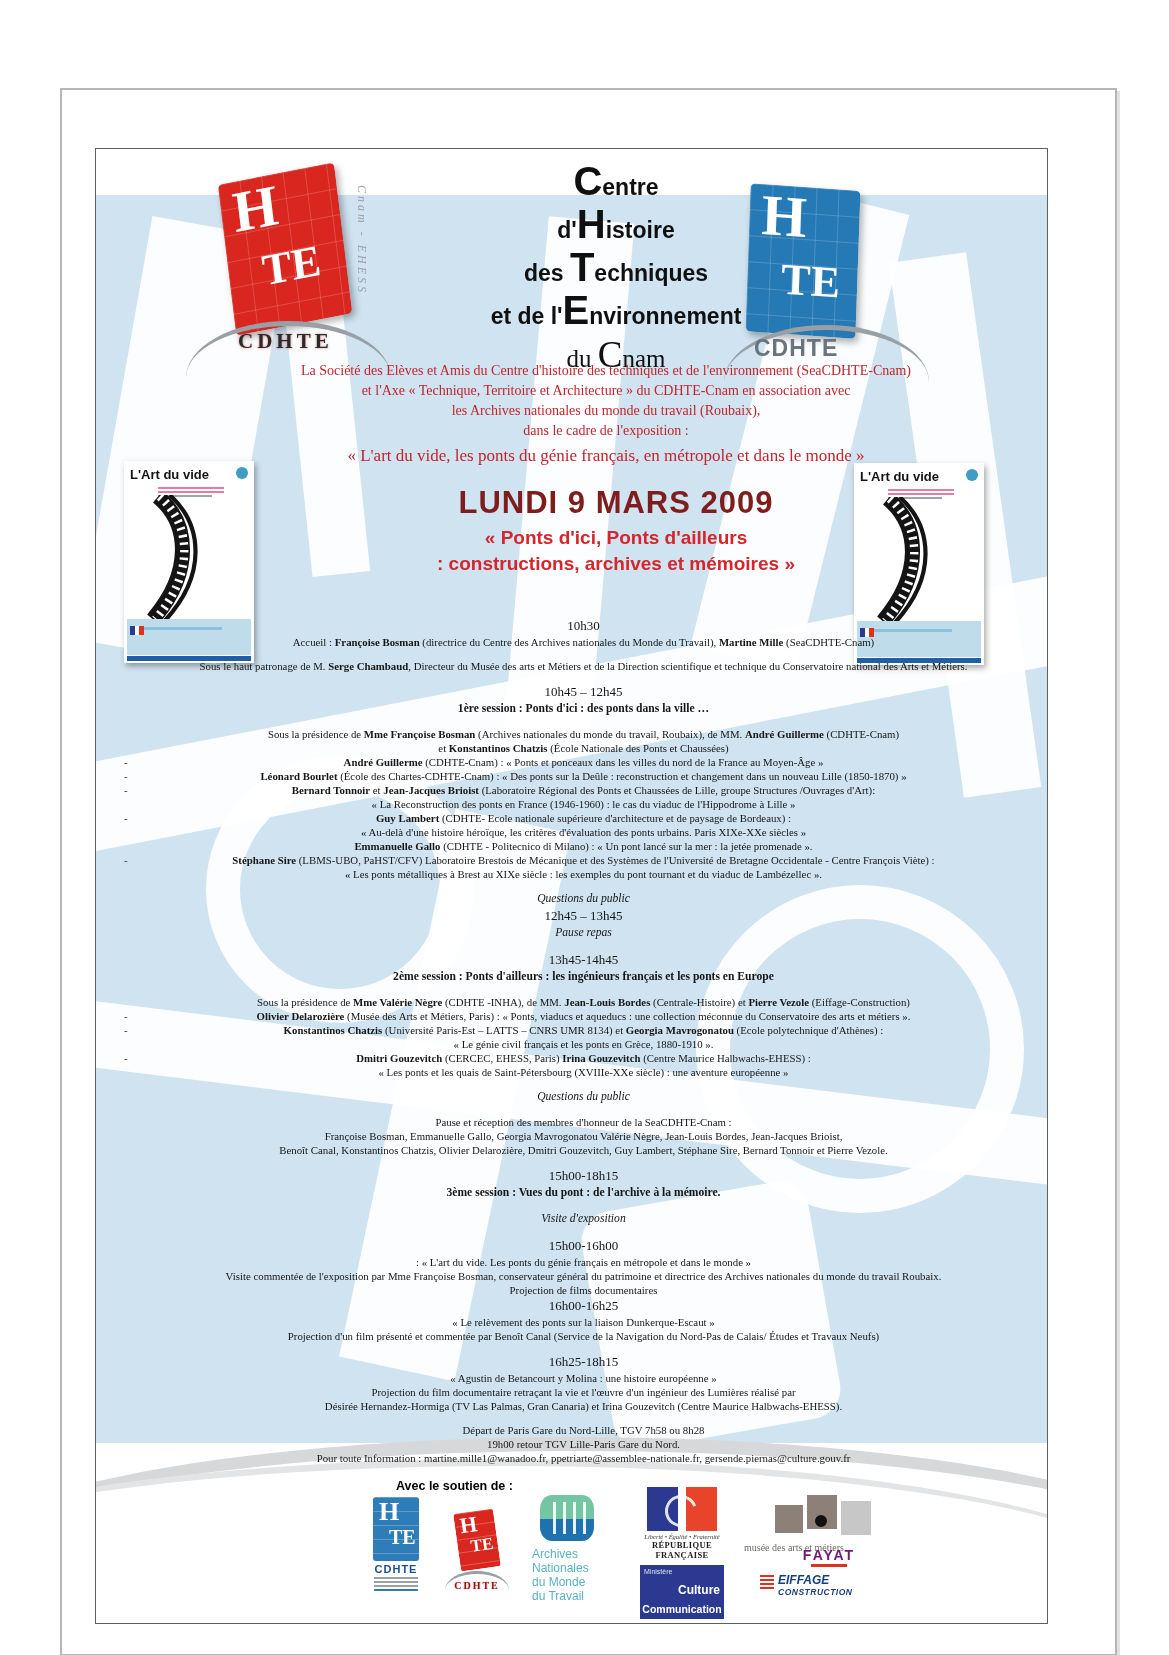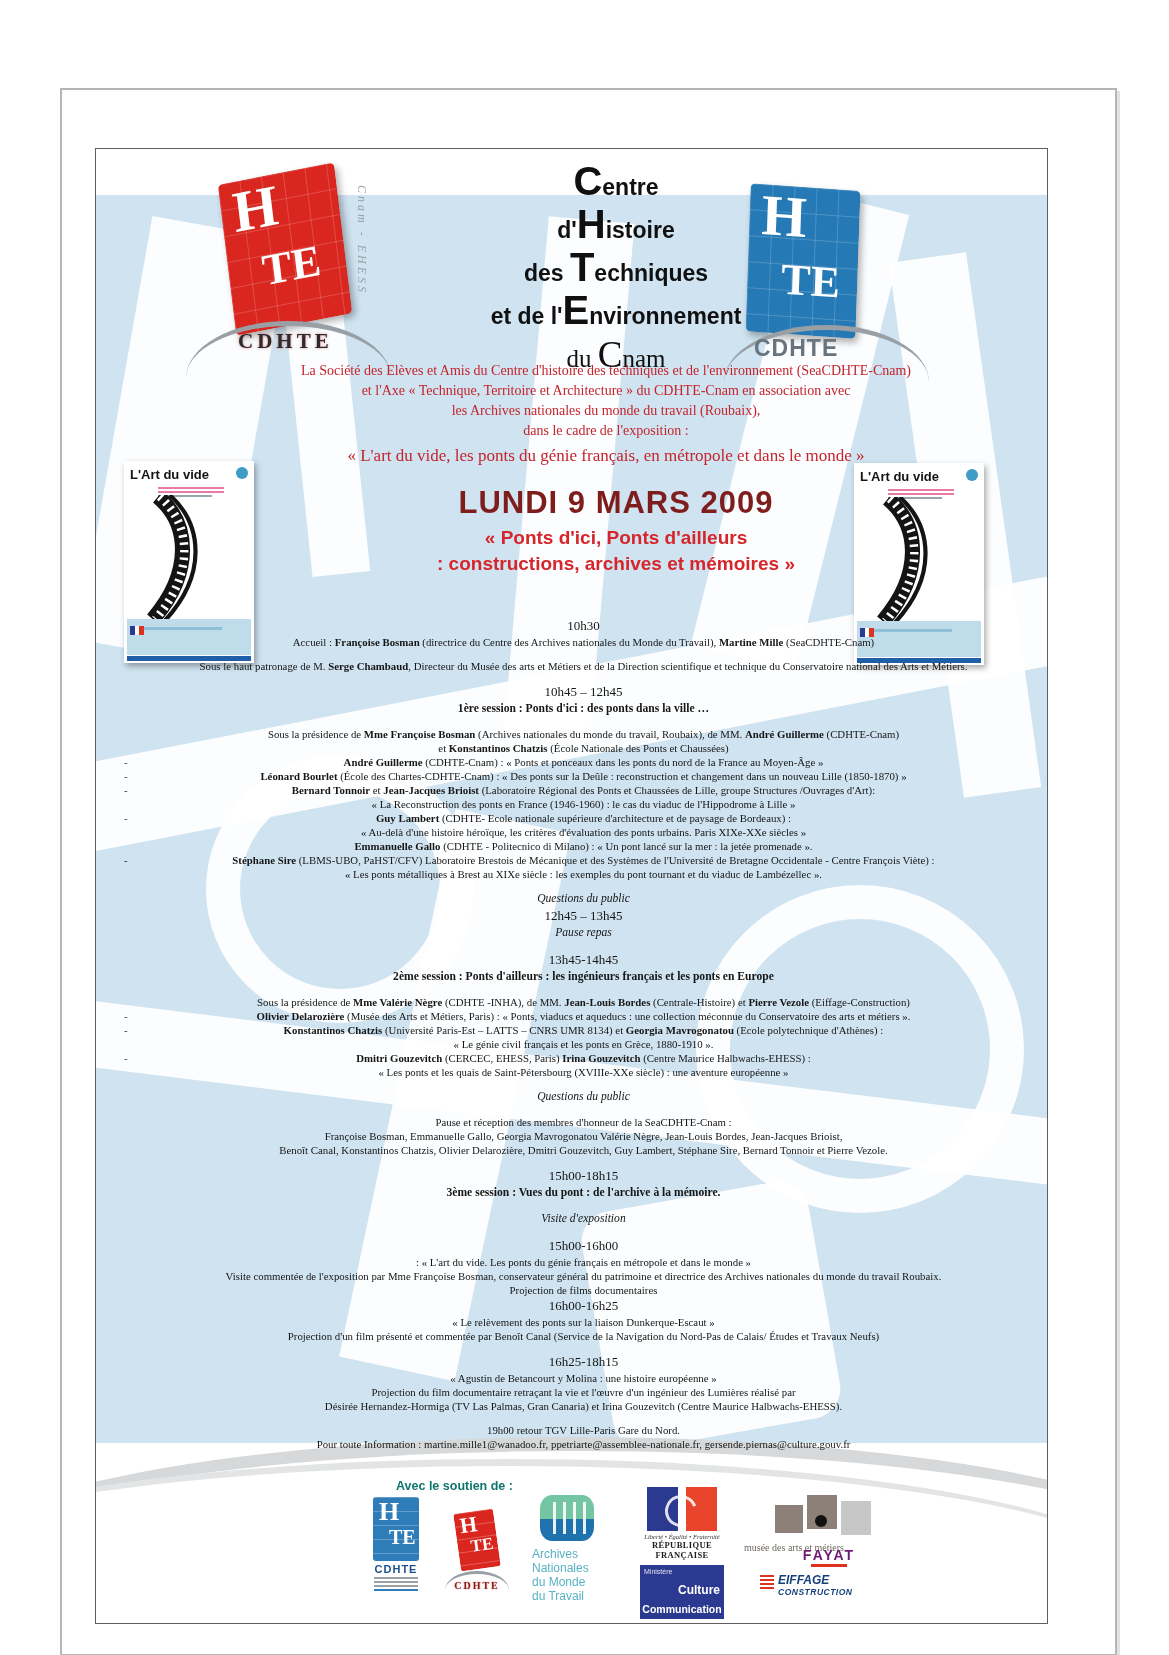--- a/index.html
+++ b/index.html
@@ -82,21 +82,21 @@
   
   .program{position:absolute;left:60px;top:468px;width:855px;text-align:center;color:#161616;}
   .pline{position:relative;font:10.8px/14px "Liberation Serif",serif;}
   .pline .b{font-weight:bold;}
   .pline.time{font-size:13px;line-height:18px;}
   .pline.session{font-weight:bold;font-size:11.6px;line-height:16px;}
   .pline.italic{font-style:italic;font-size:11.6px;line-height:16px;}
   .pline.gap{height:10px;}
   .dash{position:absolute;left:-32px;top:0;font-size:11px;color:#333;}
   
-  .support-label{position:absolute;left:300px;top:1330px;font:bold 12.5px "Liberation Sans",sans-serif;color:#0f766e;}
+  .support-label{position:absolute;left:300px;top:1330px;font:bold 12.5px "Liberation Sans",sans-serif;color:#000000;}
   .flogo{position:absolute;}
   
   .f-cdhte-blue{left:268px;top:1348px;width:64px;text-align:center;}
   .fb-tile{width:46px;height:64px;margin:0 auto;background:#2e7cb8;border-radius:3px;position:relative;
            background-image:linear-gradient(rgba(255,255,255,.25) 1px,transparent 1px);background-size:12px 14px;}
   .fb-tile span{position:absolute;left:6px;top:2px;font:bold 26px/26px "Liberation Serif",serif;color:#fff;}
   .fb-tile em{position:absolute;left:16px;top:30px;font:bold 20px/20px "Liberation Serif",serif;color:#fff;font-style:normal;}
   .fb-label{font:bold 11px "Liberation Sans",sans-serif;color:#1d4f8f;letter-spacing:1px;margin-top:2px;}
   .fb-small i{display:block;height:2px;background:#9aa0a6;width:44px;margin:2px auto;}
   .fb-small i:last-child{background:#2e7cb8;}
@@ -252,21 +252,21 @@
         <div class="pline time"><span>10h30</span></div>
         <div class="pline text"><span>Accueil : </span><span class="b">Françoise Bosman</span><span> (directrice du Centre des Archives nationales du Monde du Travail), </span><span class="b">Martine Mille</span><span> (SeaCDHTE-Cnam)</span></div>
         <div class="pline gap"></div>
         <div class="pline text"><span>Sous le haut patronage de M. </span><span class="b">Serge Chambaud</span><span>, Directeur du Musée des arts et Métiers et de la Direction scientifique et technique du Conservatoire national des Arts et Métiers.</span></div>
         <div class="pline gap"></div>
         <div class="pline time"><span>10h45 – 12h45</span></div>
         <div class="pline session"><span>1ère session : Ponts d'ici : des ponts dans la ville …</span></div>
         <div class="pline gap"></div>
         <div class="pline text"><span>Sous la présidence de </span><span class="b">Mme Françoise Bosman</span><span> (Archives nationales du monde du travail, Roubaix), de MM. </span><span class="b">André Guillerme</span><span> (CDHTE-Cnam)</span></div>
         <div class="pline text"><span>et </span><span class="b">Konstantinos Chatzis</span><span> (École Nationale des Ponts et Chaussées)</span></div>
-        <div class="pline text"><span class="dash">-</span><span class="b">André Guillerme</span><span> (CDHTE-Cnam) : « Ponts et ponceaux dans les ponts du nord de la France au Moyen-Âge »</span></div>
+        <div class="pline text"><span class="dash">-</span><span class="b">André Guillerme</span><span> (CDHTE-Cnam) : « Ponts et ponceaux dans les villes du nord de la France au Moyen-Âge »</span></div>
         <div class="pline text"><span class="dash">-</span><span class="b">Léonard Bourlet</span><span> (École des Chartes-CDHTE-Cnam) : « Des ponts sur la Deûle : reconstruction et changement dans un nouveau Lille (1850-1870) »</span></div>
         <div class="pline text"><span class="dash">-</span><span class="b">Bernard Tonnoir</span><span> et </span><span class="b">Jean-Jacques Brioist</span><span> (Laboratoire Régional des Ponts et Chaussées de Lille, groupe Structures /Ouvrages d'Art):</span></div>
         <div class="pline text"><span>« La Reconstruction des ponts en France (1946-1960) : le cas du viaduc de l'Hippodrome à Lille »</span></div>
         <div class="pline text"><span class="dash">-</span><span class="b">Guy Lambert</span><span> (CDHTE- Ecole nationale supérieure d'architecture et de paysage de Bordeaux) :</span></div>
         <div class="pline text"><span>« Au-delà d'une histoire héroïque, les critères d'évaluation des ponts urbains. Paris XIXe-XXe siècles »</span></div>
         <div class="pline text"><span class="b">Emmanuelle Gallo</span><span> (CDHTE - Politecnico di Milano) : « Un pont lancé sur la mer : la jetée promenade ».</span></div>
         <div class="pline text"><span class="dash">-</span><span class="b">Stéphane Sire</span><span> (LBMS-UBO, PaHST/CFV) Laboratoire Brestois de Mécanique et des Systèmes de l'Université de Bretagne Occidentale - Centre François Viète) :</span></div>
         <div class="pline text"><span>« Les ponts métalliques à Brest au XIXe siècle : les exemples du pont tournant et du viaduc de Lambézellec ».</span></div>
         <div class="pline gap"></div>
         <div class="pline italic"><span>Questions du public</span></div>
@@ -300,20 +300,21 @@
         <div class="pline text"><span>Projection de films documentaires</span></div>
         <div class="pline time"><span>16h00-16h25</span></div>
         <div class="pline text"><span>« Le relèvement des ponts sur la liaison Dunkerque-Escaut »</span></div>
         <div class="pline text"><span>Projection d'un film présenté et commentée par Benoît Canal (Service de la Navigation du Nord-Pas de Calais/ Études et Travaux Neufs)</span></div>
         <div class="pline gap"></div>
         <div class="pline time"><span>16h25-18h15</span></div>
         <div class="pline text"><span>« Agustin de Betancourt y Molina : une histoire européenne »</span></div>
         <div class="pline text"><span>Projection du film documentaire retraçant la vie et l'œuvre d'un ingénieur des Lumières réalisé par</span></div>
         <div class="pline text"><span>Désirée Hernandez-Hormiga (TV Las Palmas, Gran Canaria) et Irina Gouzevitch (Centre Maurice Halbwachs-EHESS).</span></div>
         <div class="pline gap"></div>
+        <div class="pline text"><span>Départ de Paris Gare du Nord-Lille, TGV 7h58 ou 8h28</span></div>
         <div class="pline text"><span>19h00 retour TGV Lille-Paris Gare du Nord.</span></div>
         <div class="pline text"><span>Pour toute Information : martine.mille1@wanadoo.fr, ppetriarte@assemblee-nationale.fr, gersende.piernas@culture.gouv.fr</span></div>
       </div>
 
     <div class="support-label">Avec le soutien de :</div>
 
     <div class="flogo f-cdhte-blue">
       <div class="fb-tile">
         <span>H</span>
           <em>TE</em>

